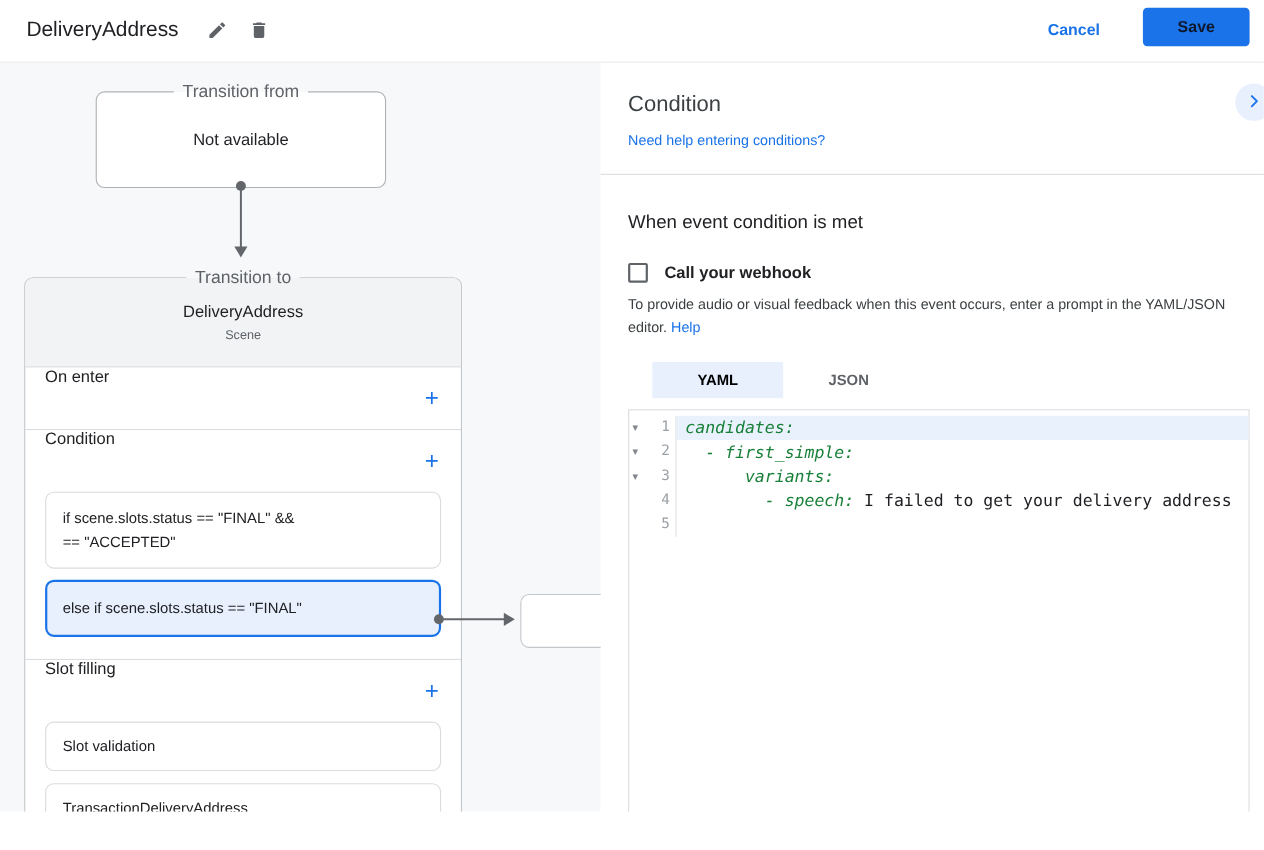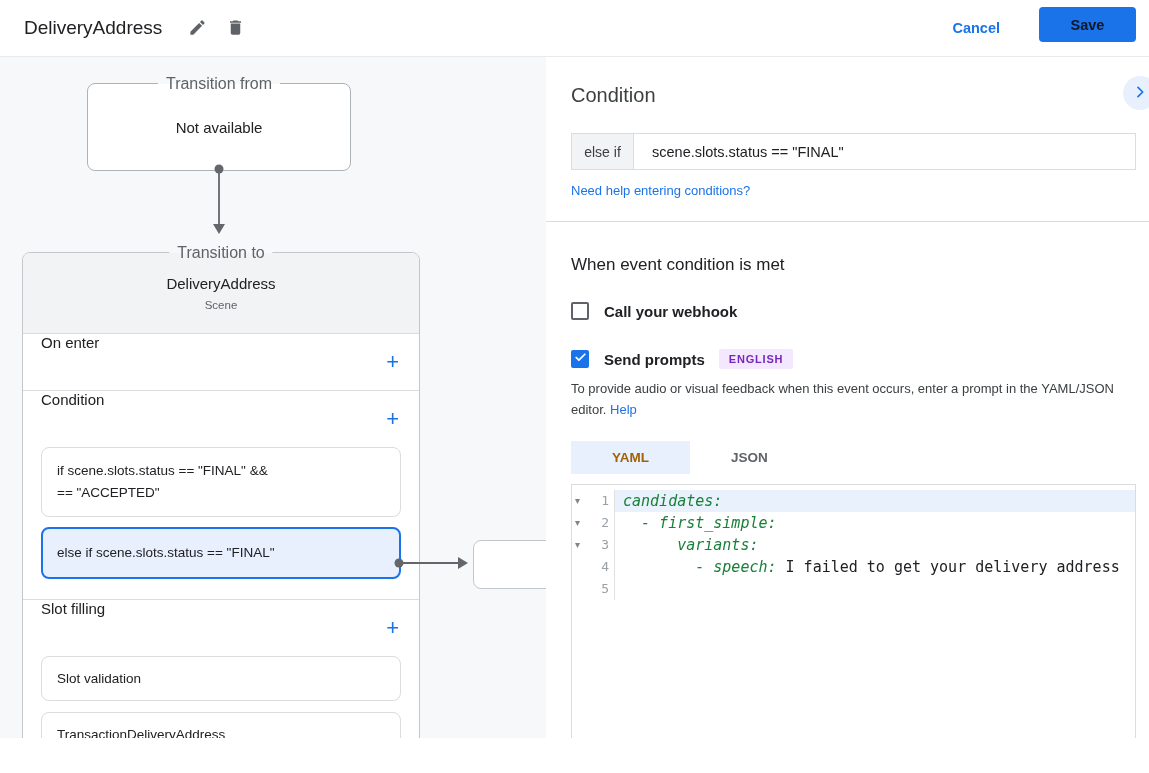--- a/index.html
+++ b/index.html
@@ -84,21 +84,21 @@
     display:flex; align-items:center; justify-content:center; }
   .check-label { margin-left:15px; font-size:15px; font-weight:bold; color:#202124; cursor:pointer; }
   .lang-badge { margin-left:14px; background:#f3e8fd; color:#7627bb; font-size:11px;
     font-weight:bold; letter-spacing:0.8px; padding:4px 10px; border-radius:2px; }
   .feedback { margin-top:10px; width:565px; font-size:13px; line-height:1.6; color:#3c4043; }
   .feedback a { color:#1a73e8; text-decoration:none; cursor:pointer; }
   .tabs { margin-top:20px; display:flex; }
   .tab { width:119px; height:33px; display:flex; align-items:center; justify-content:center;
     font-size:13.5px; font-weight:bold; cursor:pointer; color:#5f6368; background:transparent;
     border:none; font-family:"Liberation Sans",sans-serif; }
-  .tab.active { background:#e8f0fe; color:#a16207; }
+  .tab.active { background:#e8f0fe; color:#000000;margin-left:22px; }
   .editor { margin-top:10px; width:565px; flex:1; border:1px solid #dadce0;
     padding-top:5px; overflow:hidden; cursor:text; background:#fff; }
   .code-line { display:flex; height:22px; align-items:center; }
   .gutter { width:43px; height:22px; display:flex; align-items:center;
     border-right:1px solid #e0e0e0; flex-shrink:0; }
   .fold { width:16px; padding-left:3px; font-size:10px; color:#80868b; cursor:pointer; }
   .lnum { flex:1; text-align:right; padding-right:5px; font-size:13px; color:#9aa0a6;
     font-family:"DejaVu Sans Mono",monospace; }
   .codetxt { flex:1; height:22px; display:flex; align-items:center; white-space:pre;
     padding-left:8px; font-family:"DejaVu Sans Mono",monospace; font-size:15px; }
@@ -194,46 +194,31 @@
     <button class="collapse-btn">
       <span>
         <svg width="16" height="16" viewBox="0 0 24 24" fill="none" stroke="#1a73e8" stroke-width="2.6" stroke-linecap="round" stroke-linejoin="round">
             <path d="M9 5l7 7-7 7"></path>
           </svg>
       </span>
     </button>
     <div class="panel-inner">
       <h2 class="panel-title">Condition</h2>
 
-      <div class="cond-row">
-        <div class="cond-prefix">else if</div>
-        <input class="cond-input" type="text" value="scene.slots.status == &quot;FINAL&quot;" style="">
-      </div>
       <a class="help-link">Need help entering conditions?</a>
 
       <div class="panel-divider"></div>
 
       <h3 class="met-title">When event condition is met</h3>
 
       <div class="check-row row-webhook">
         <div class="checkbox"></div>
         <span class="check-label">Call your webhook</span>
       </div>
 
-      <div class="check-row row-prompts">
-        <div class="checkbox checked">
-          <span>
-            <svg width="13" height="13" viewBox="0 0 24 24" fill="none" stroke="#ffffff" stroke-width="3.2" stroke-linecap="round" stroke-linejoin="round">
-                <polyline points="20 6 9 17 4 12"></polyline>
-              </svg>
-          </span>
-        </div>
-        <span class="check-label">Send prompts</span>
-        <span class="lang-badge">ENGLISH</span>
-      </div>
 
       <p class="feedback"><span>To provide audio or visual feedback when this event occurs, enter a prompt in the YAML/JSON editor.</span>
         <a>Help</a></p>
 
       <div class="tabs">
         <button class="tab active">YAML</button>
         <button class="tab">JSON</button>
       </div>
 
       <div class="editor">

